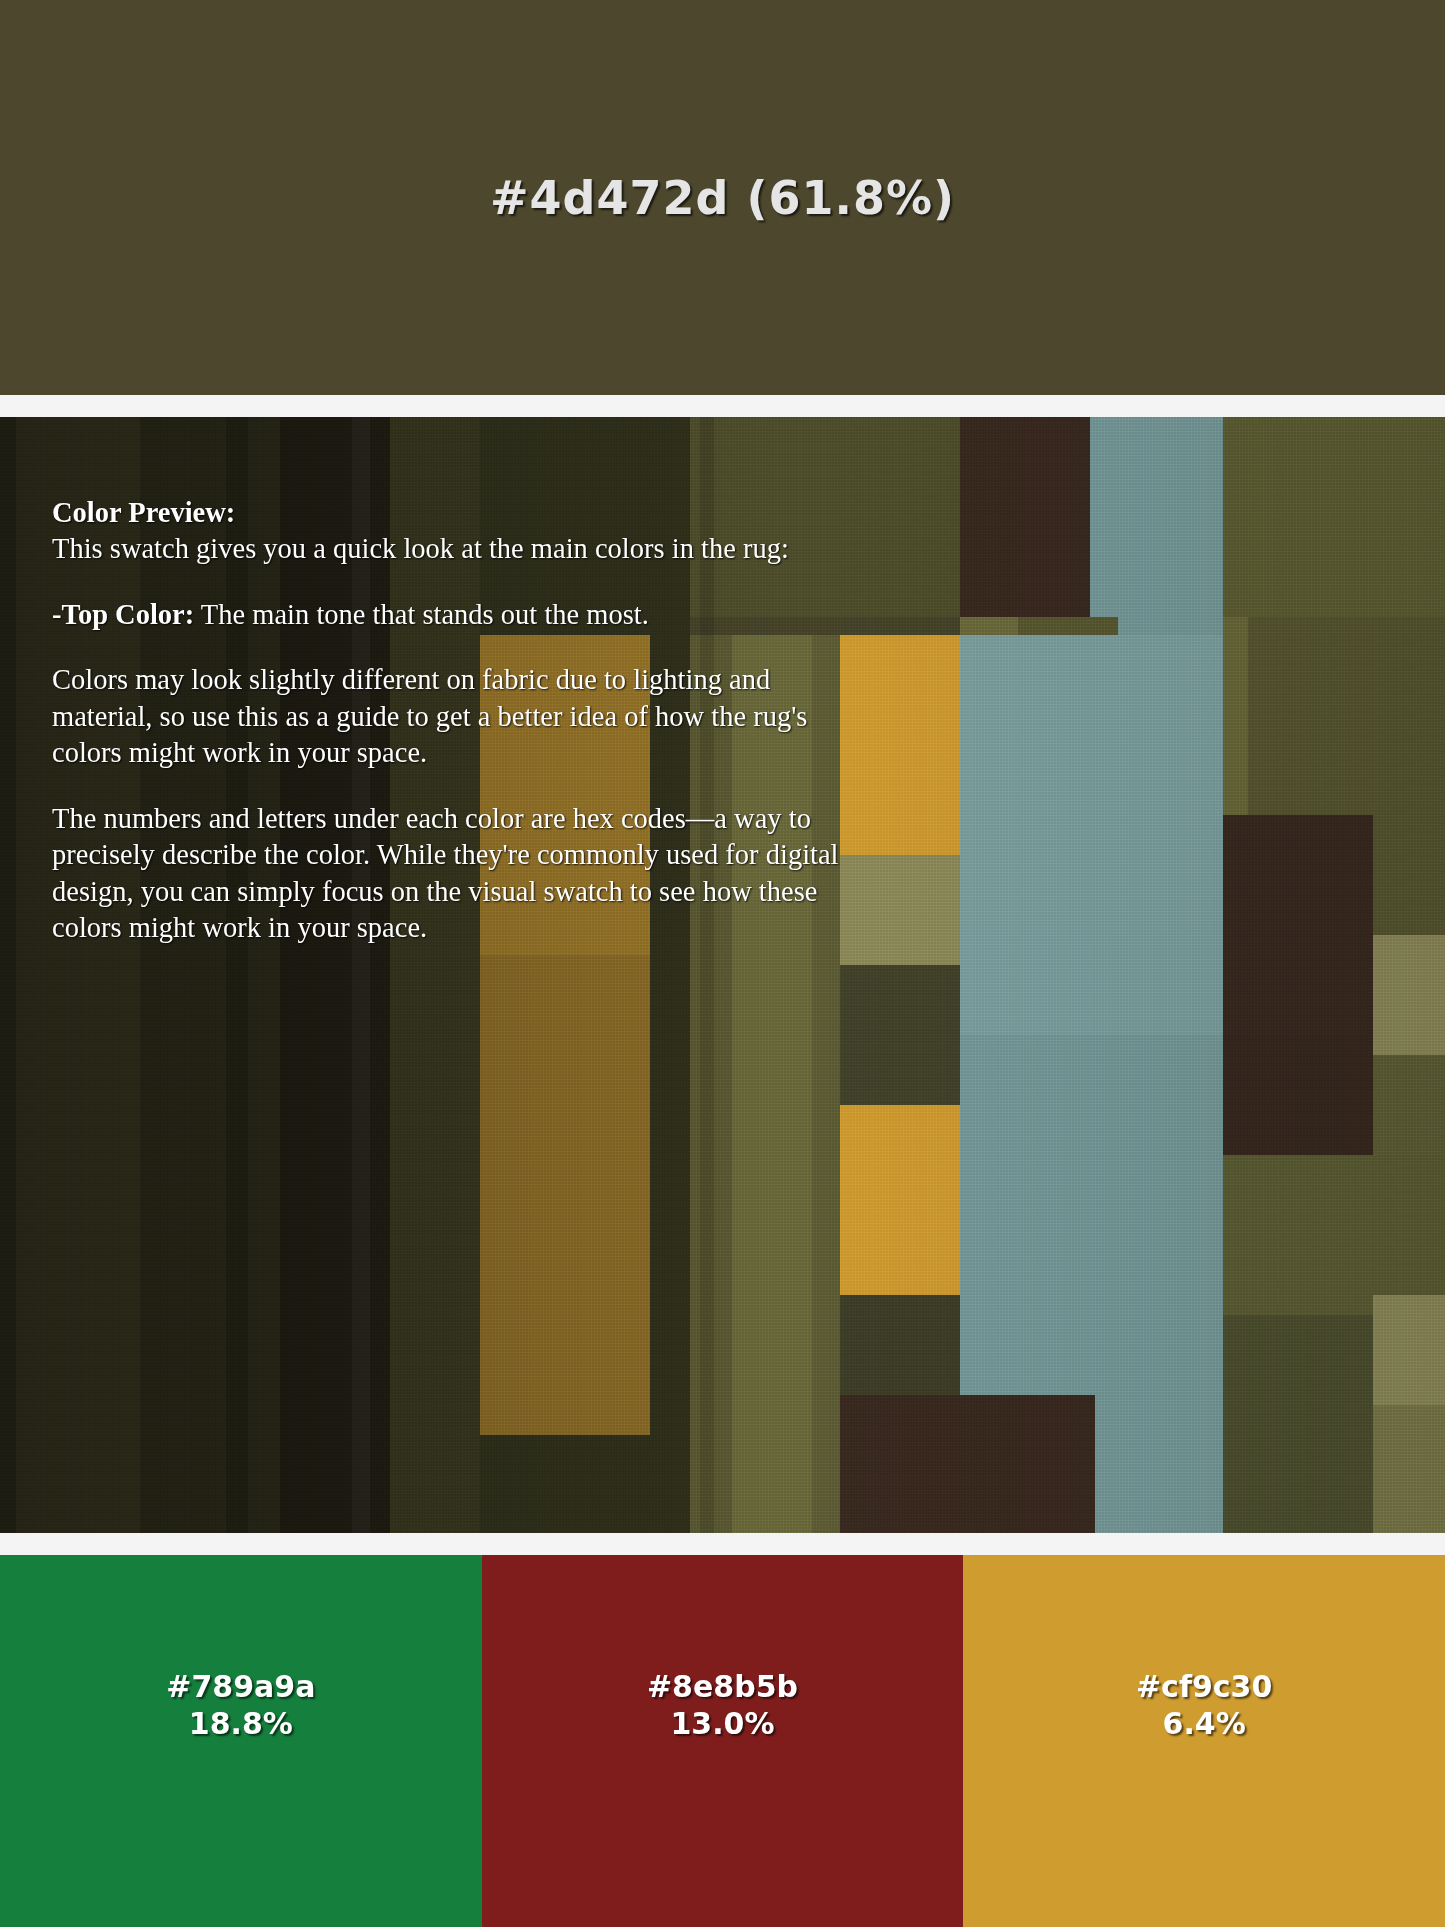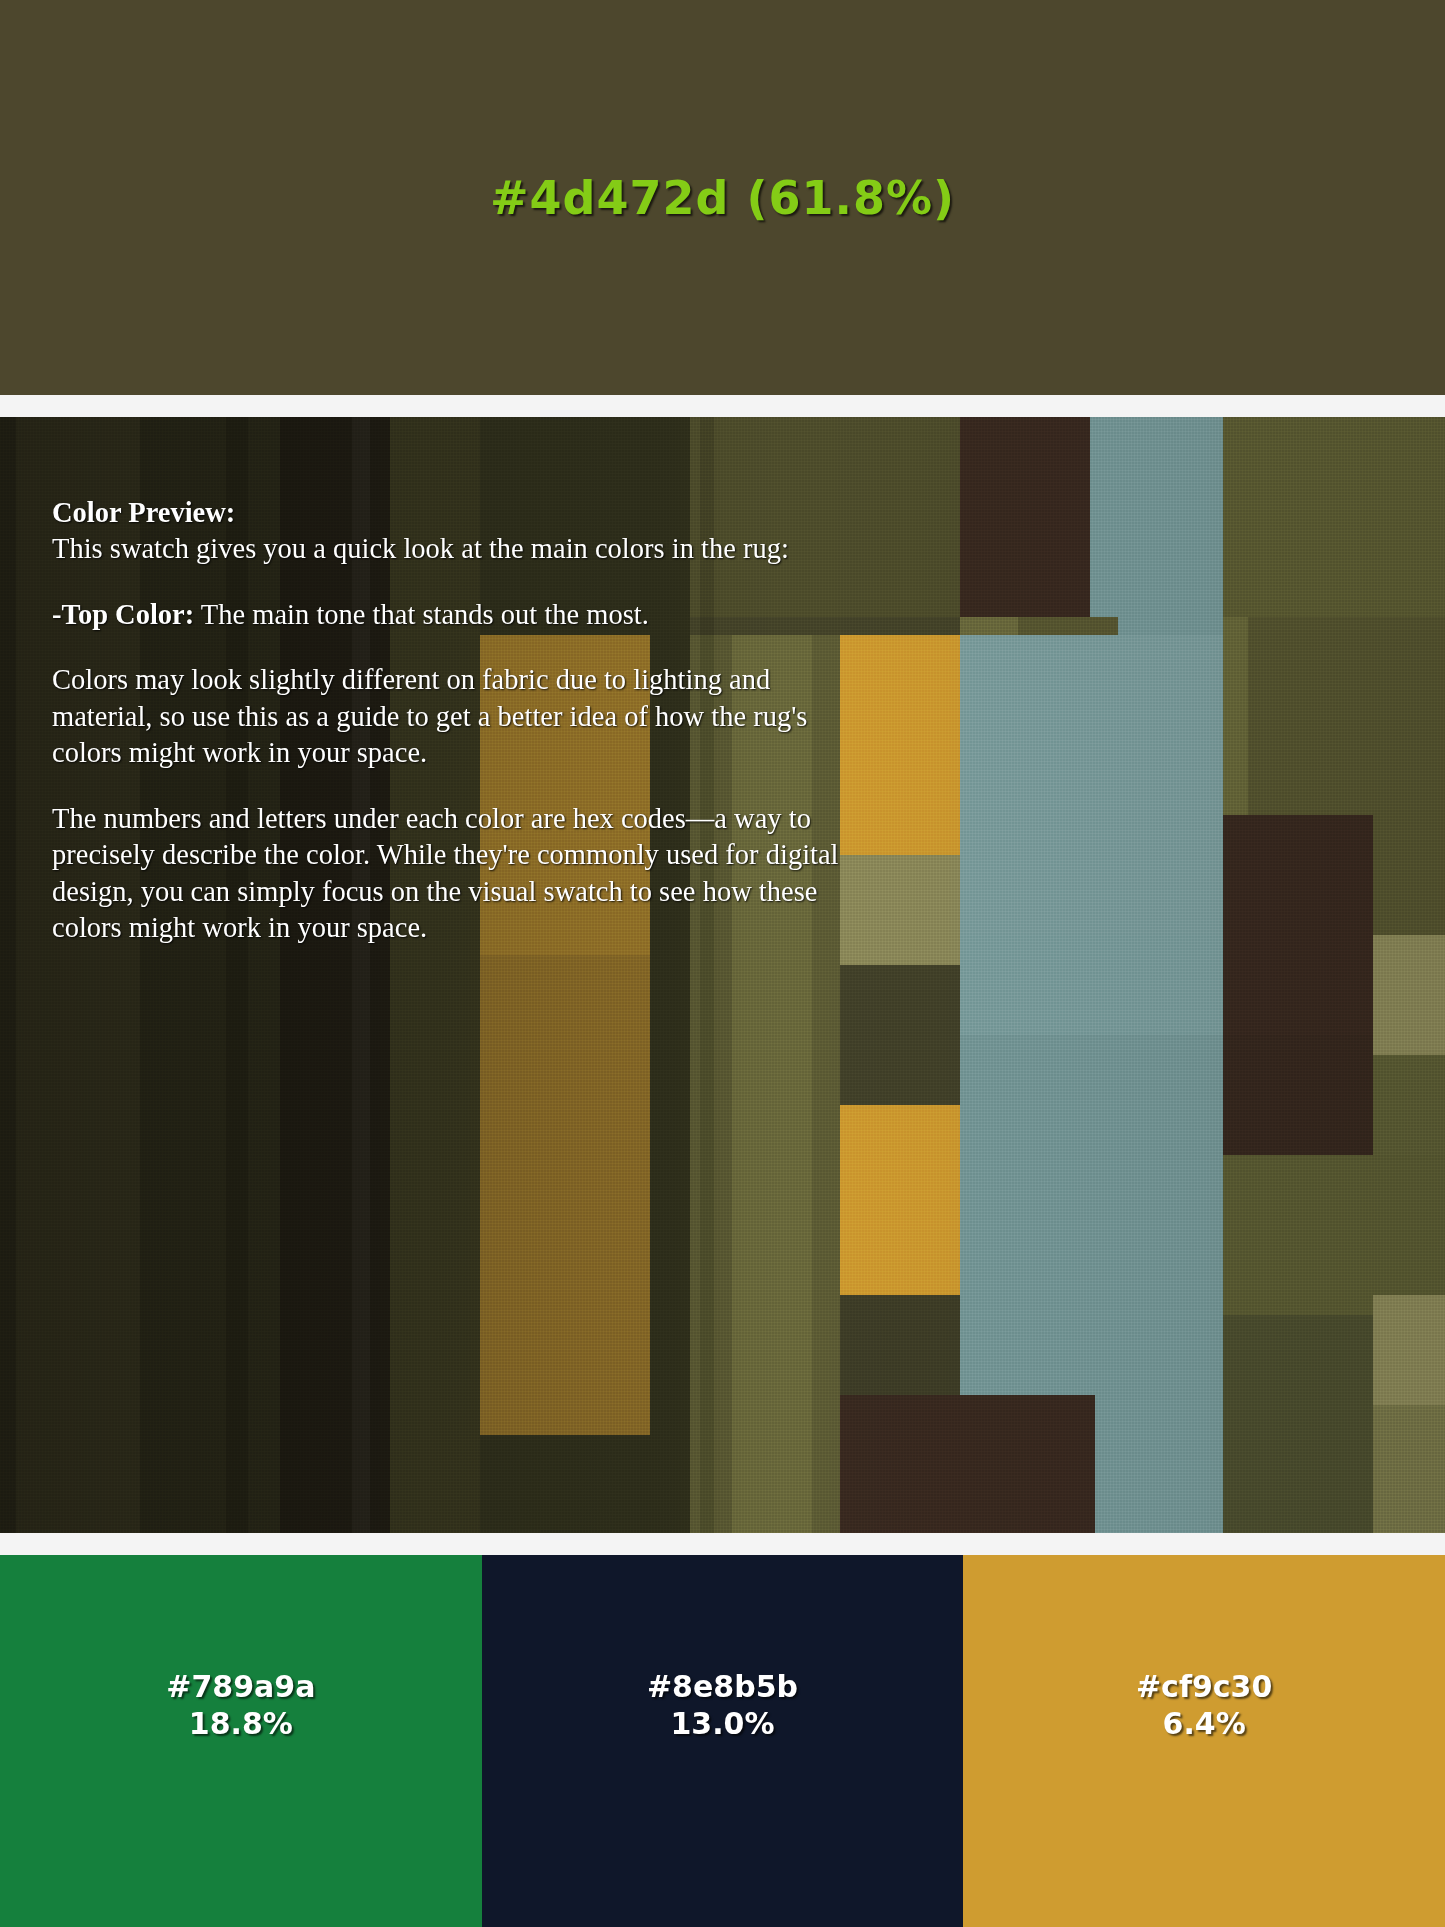--- a/index.html
+++ b/index.html
@@ -24,21 +24,21 @@
     width: 1445px;
     height: 395px;
     display: flex;
     align-items: center;
     justify-content: center;
   }
   .top-label {
     font-size: 46px;
     font-weight: bold;
     letter-spacing: 1px;
-    color: #84cc16;
+    color: #e5e5e5;
     text-shadow: 2px 2px 2px rgba(0,0,0,0.65);
     font-family: "DejaVu Sans", sans-serif;
   }
 
   
   .sep {
     position: absolute;
     left: 0;
     width: 1445px;
     background: #f4f4f4;
@@ -215,21 +215,21 @@
 
   <div class="sep sep-bottom"></div>
 
   <div class="bottom">
     <div class="swatch" style="background:#15803d">
       <div class="swatch-text">
         <span class="swatch-hex">#789a9a</span>
         <span class="swatch-pct">18.8%</span>
       </div>
     </div>
-    <div class="swatch" style="background:#0f172a">
+    <div class="swatch" style="background:#7f1d1d">
       <div class="swatch-text">
         <span class="swatch-hex">#8e8b5b</span>
         <span class="swatch-pct">13.0%</span>
       </div>
     </div>
     <div class="swatch" style="background:#cf9c30">
       <div class="swatch-text">
         <span class="swatch-hex">#cf9c30</span>
         <span class="swatch-pct">6.4%</span>
       </div>

